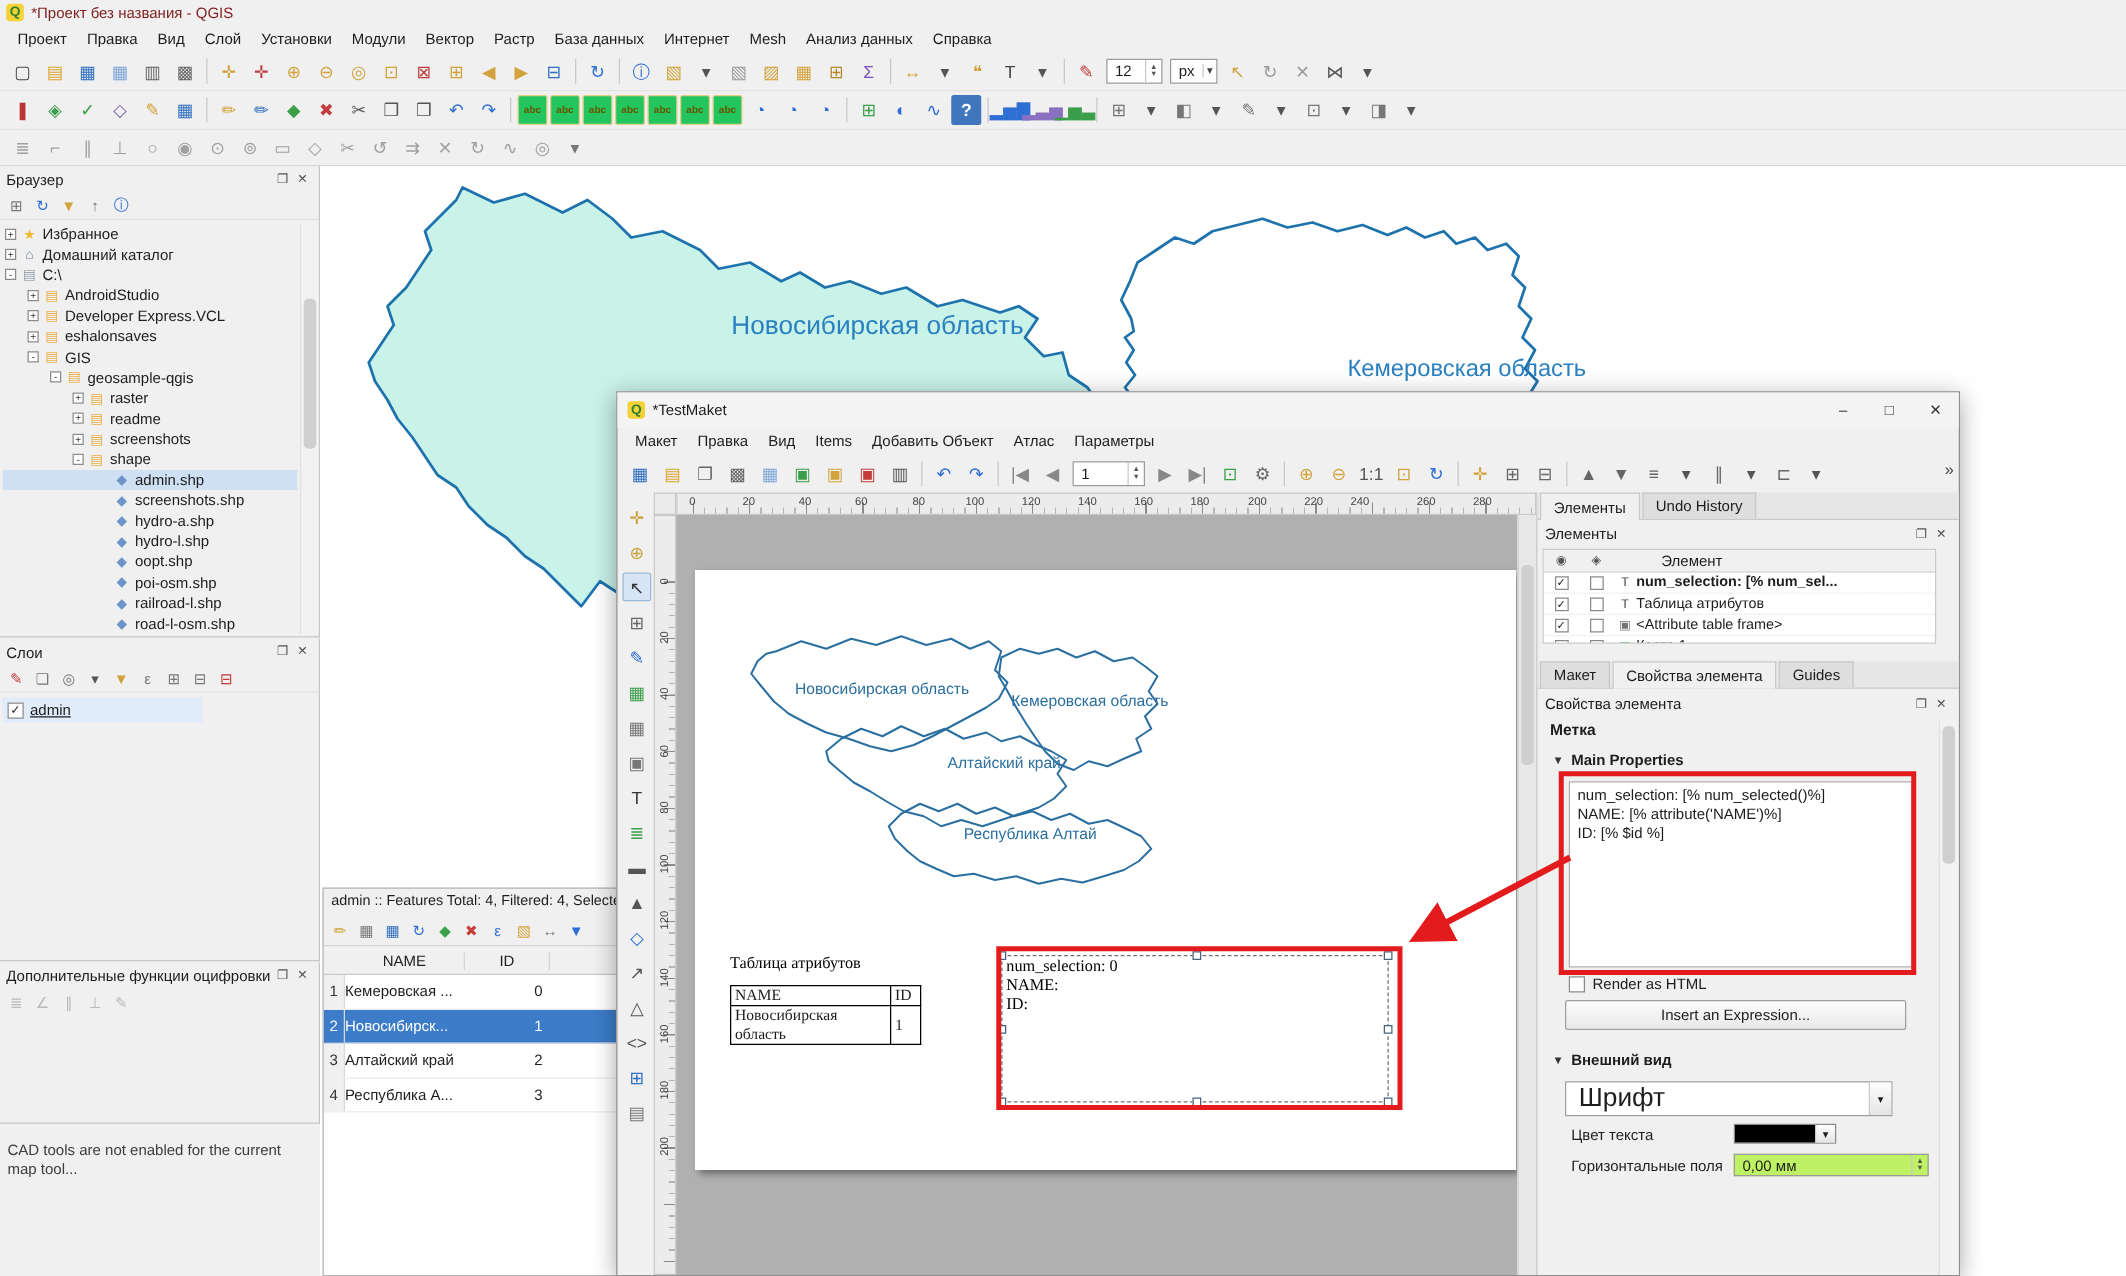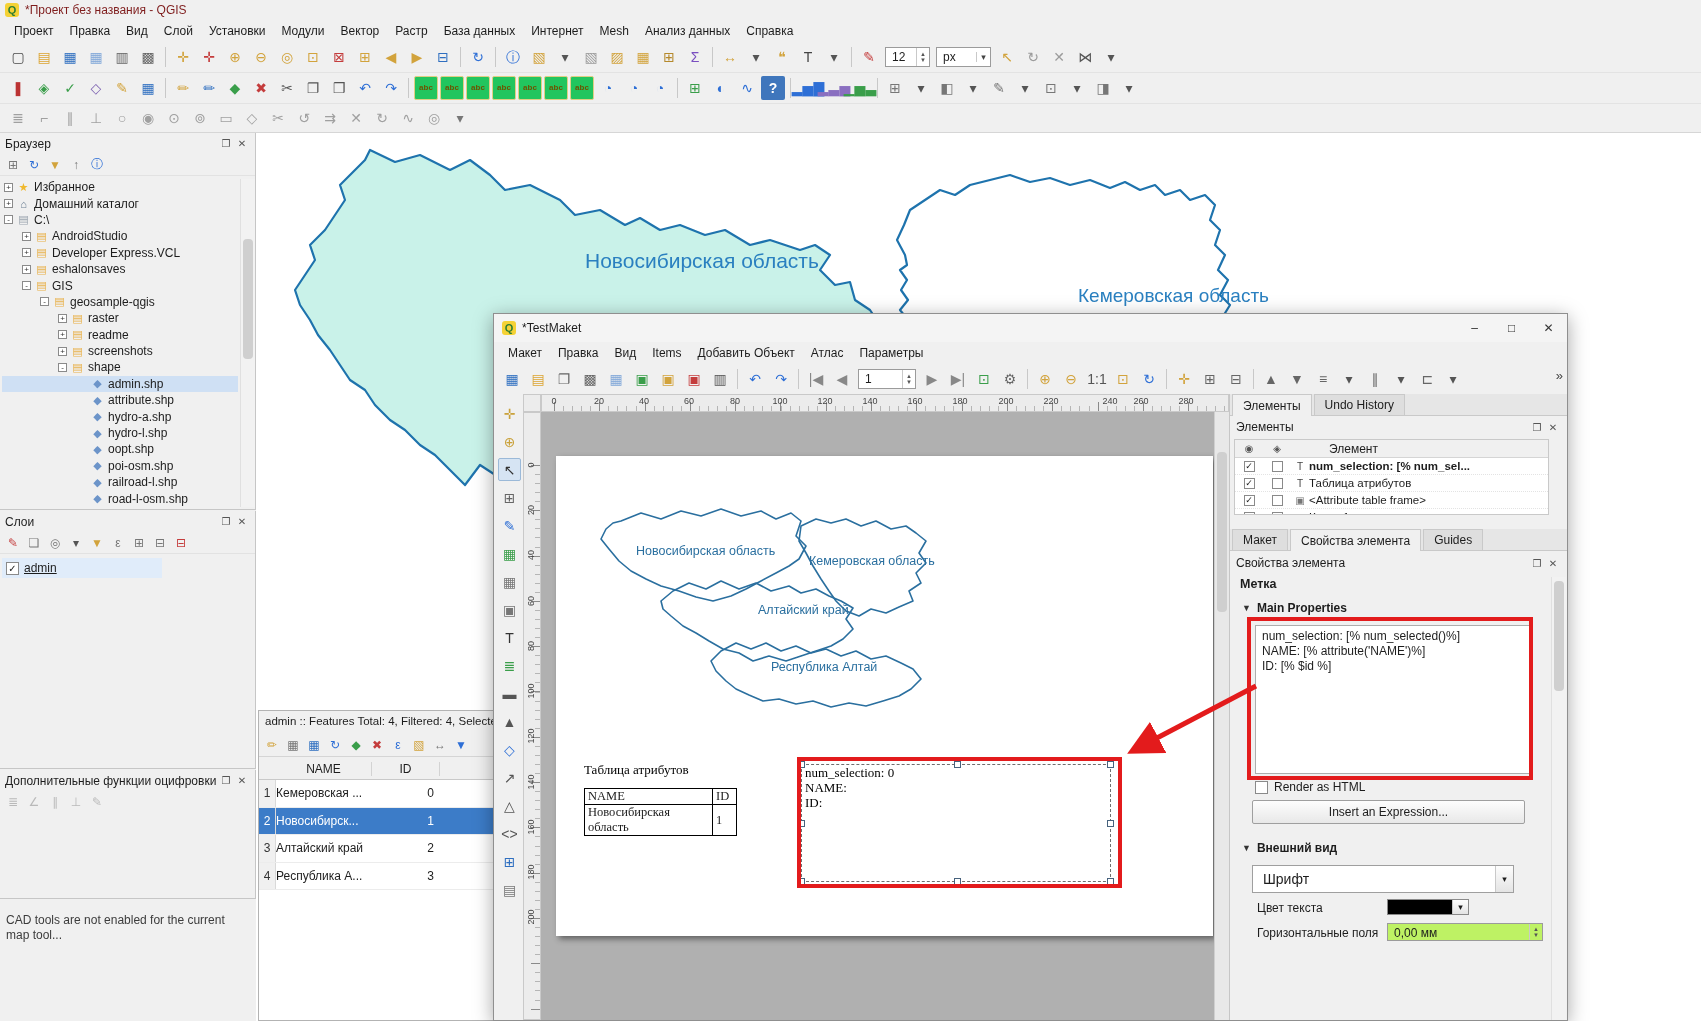--- a/index.html
+++ b/index.html
@@ -122,21 +122,21 @@
   .iic{width:18px;text-align:center;font-size:10px}
   .ilab{white-space:nowrap;overflow:hidden;font-size:11.5px}
   .ilab.b{font-weight:bold}
   .secttitle{font-weight:bold;font-size:12.5px;padding-left:10px}
   .grouphead{display:flex;align-items:center;gap:6px;padding-left:12px;font-weight:bold}
   .grouphead .tri{font-size:9px;color:#333}
   .exprbox{position:absolute;background:#fff;border:1px solid #adadad;padding:3px 6px;white-space:pre-line;line-height:1.23;font-size:12px;overflow:hidden}
   .chkrow{position:absolute;display:flex;align-items:center;gap:6px}
   .btn{position:absolute;display:flex;align-items:center;justify-content:center;border:1px solid #9f9f9f;border-radius:2px;background:linear-gradient(#fdfdfd,#e8e8e8);height:24px}
   .fontbtn{position:absolute;display:flex;align-items:center;border:1px solid #9f9f9f;background:#fff;height:28px}
-  .fontbtn .fv{flex:1;padding-left:10px;font-size:14px}
+  .fontbtn .fv{flex:1;padding-left:10px;font-size:21px}
   .fontbtn .dd{width:18px;align-self:stretch;display:flex;align-items:center;justify-content:center;border-left:1px solid #c9c9c9;background:linear-gradient(#fdfdfd,#e4e4e4);font-size:9px}
   .swatch{position:absolute;display:flex;height:16px;border:1px solid #8a8a8a;background:#fff}
   .swatch .c{width:64px;background:#000}
   .swatch .dd{width:16px;display:flex;align-items:center;justify-content:center;font-size:9px;background:linear-gradient(#fdfdfd,#e4e4e4);border-left:1px solid #c9c9c9}
   .spininput{position:absolute;display:flex;height:18px;background:#bef264;border:1px solid #9b9b9b}
   .spininput .val{flex:1;padding:2px 6px}
   .propscroll{position:absolute;right:1px;width:15px;background:#f2f2f2;border-left:1px solid #e0e0e0}
 
   
   .redrect{position:absolute;border:4px solid #e31b1c;z-index:50;pointer-events:none}
@@ -274,21 +274,21 @@
           <span class="g" style="color: rgb(196, 60, 60);">✎</span>
         </span>
       </span>
     <span class="spinbox">
       <span class="val">12</span>
       <span class="spinarrows">
           <span>▲</span>
           <span>▼</span>
         </span>
     </span>
-    <span class="combo" style="width:55px">
+    <span class="combo" style="width:38px">
       <span class="val">px</span>
       <span class="dd">▾</span>
     </span>
     <span style="display:flex;align-items:center;gap:2px">
 
     <span class="tbi">
           <span class="g" style="color: rgb(210, 163, 60);">↖</span>
         </span>
         <span class="tbi">
           <span class="g" style="color: rgb(155, 155, 155);">↻</span>
@@ -608,21 +608,21 @@
 
         <div class="trow sel" style="padding-left: 76px;">
           <span class="exp"></span>
           <span class="ticon" style="color: rgb(108, 148, 201);">◆</span>
           <span>admin.shp</span>
         </div>
 
         <div class="trow" style="padding-left: 76px;">
           <span class="exp"></span>
           <span class="ticon" style="color: rgb(108, 148, 201);">◆</span>
-          <span>attribute.shp</span>
+          <span>screenshots.shp</span>
         </div>
 
         <div class="trow" style="padding-left: 76px;">
           <span class="exp"></span>
           <span class="ticon" style="color: rgb(108, 148, 201);">◆</span>
           <span>hydro-a.shp</span>
         </div>
 
         <div class="trow" style="padding-left: 76px;">
           <span class="exp"></span>
@@ -1008,21 +1008,21 @@
         <span class="rnum" style="left: 102px;">40</span>
         <span class="rnum" style="left: 147px;">60</span>
         <span class="rnum" style="left: 193px;">80</span>
         <span class="rnum" style="left: 238px;">100</span>
         <span class="rnum" style="left: 283px;">120</span>
         <span class="rnum" style="left: 328px;">140</span>
         <span class="rnum" style="left: 373px;">160</span>
         <span class="rnum" style="left: 418px;">180</span>
         <span class="rnum" style="left: 464px;">200</span>
         <span class="rnum" style="left: 509px;">220</span>
-        <span class="rnum" style="left: 568px;">240</span>
+        <span class="rnum" style="left: 546px;">240</span>
         <span class="rnum" style="left: 599px;">260</span>
         <span class="rnum" style="left: 644px;">280</span>
       </div>
     <span class="redtickh" style="left:892px;top:89px;position:absolute"></span>
     <div class="lw-vruler">
 
     <span class="vnum" style="top: 47px;">0</span>
         <span class="vnum" style="top: 92px;">20</span>
         <span class="vnum" style="top: 137px;">40</span>
         <span class="vnum" style="top: 183px;">60</span>

